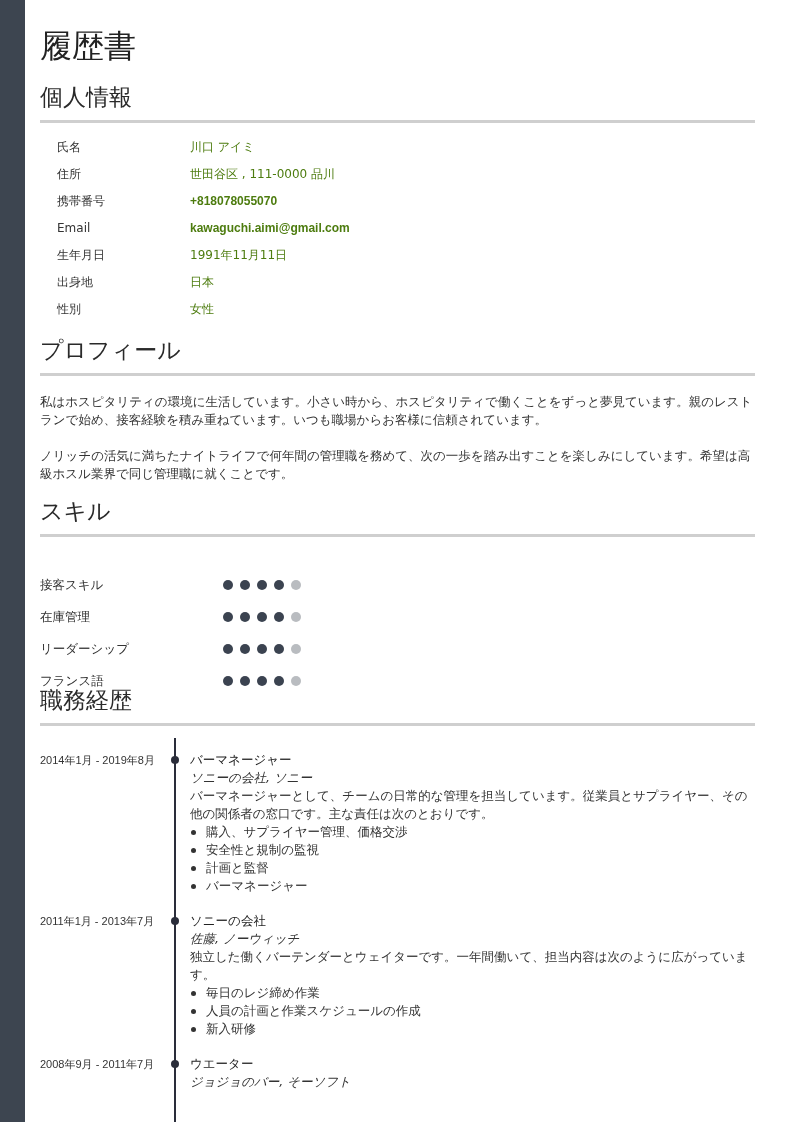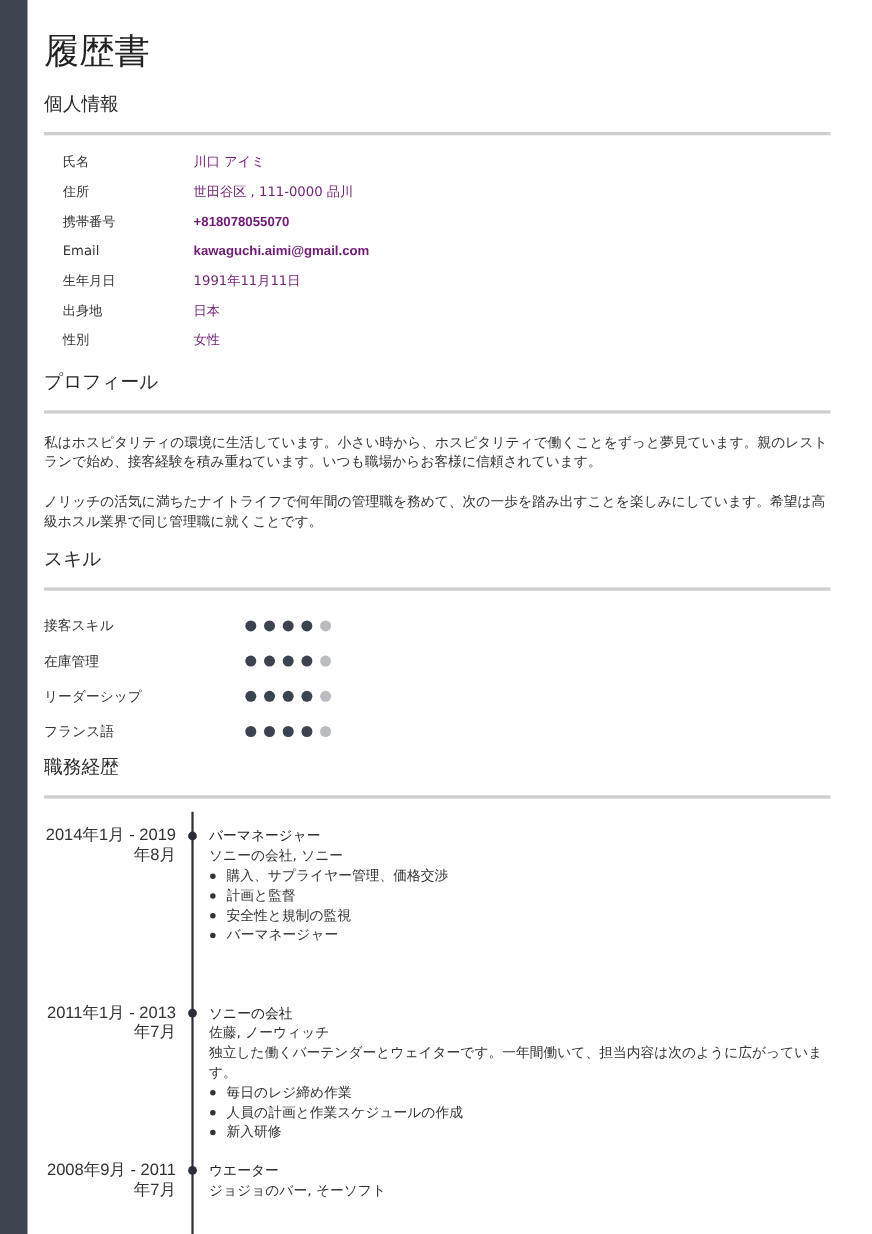--- a/index.html
+++ b/index.html
@@ -11,56 +11,56 @@
   .sidebar {
     position: absolute; left: 0; top: 0; width: 25px; height: 1122px;
     background: #3d4550;
   }
   .page { position: absolute; left: 40px; top: 0; width: 715px; }
   .doc-title {
     position: absolute; left: 0; top: 26px; font-size: 32px; line-height: 40px;
     color: #222; font-weight: normal; margin: 0;
   }
   .section-title {
-    position: absolute; left: 0; font-size: 17px; line-height: 22px;
-    color: #2a2a2a; margin: 0; font-weight: normal; font-family: Liberation Mono, monospace;
+    position: absolute; left: 0; font-size: 23px; line-height: 22px;
+    color: #2a2a2a; margin: 0; font-weight: normal;
   }
   .rule {
     position: absolute; left: 0; width: 715px; height: 3px; background: #cfcfcf;
   }
   .info-row {
     position: absolute; left: 0; width: 715px; height: 22px; font-size: 12px; line-height: 22px;
   }
   .info-label { position: absolute; left: 17px; color: #333; }
-  .info-value { position: absolute; left: 136px; color: #701a75; }
+  .info-value { position: absolute; left: 150px; color: #4d7c0f; }
   .info-value.latin { font-family: "Liberation Sans", sans-serif; font-weight: bold; font-size: 12px; }
   .profile-para {
     position: absolute; left: 0; width: 718px; font-size: 12.5px; line-height: 18px;
     color: #333; margin: 0;
   }
-  .skill-row { position: absolute; left: 0; width: 400px; height: 20px; font-size: 12.5px; line-height: 20px; }
+  .skill-row { position: absolute; left: 0; width: 400px; height: 20px; font-size: 12.5px; line-height: 20px; margin-top: 16px; }
   .skill-name { position: absolute; left: 0; color: #333; }
   .dots { position: absolute; left: 183px; top: 5px; height: 10px; }
   .dot {
     position: absolute; top: 0; width: 10px; height: 10px; border-radius: 50%;
   }
   .timeline-line {
     position: absolute; left: 134px; top: 738px; width: 2px; height: 384px; background: #2a2d3a;
   }
   .job { position: absolute; left: 0; width: 715px; }
   .job-date {
-    position: absolute; left: 0; top: 0; width: 120px; font-size: 15px; line-height: 18px;
-    color: #333; font-family: "Liberation Sans", sans-serif; text-align: right;
+    position: absolute; left: 0; top: 0; width: 120px; font-size: 11px; line-height: 18px;
+    color: #333; font-family: "Liberation Sans", sans-serif;
   }
   .job-dot {
     position: absolute; left: 131px; top: 5px; width: 8px; height: 8px; border-radius: 50%; background: #2a2d3a;
   }
   .job-body { position: absolute; left: 150px; top: 0; width: 568px; font-size: 12.5px; line-height: 18px; color: #333; }
   .job-title { display: block; color: #222; }
-  .job-company { display: block; color: #333; }
+  .job-company { display: block; font-style: italic; color: #333; }
   .job-desc { display: block; }
   .job-bullets { list-style: none; margin: 0; padding: 0; }
   .job-bullets li { position: relative; padding-left: 16px; }
   .job-bullets li::before {
     content: ""; position: absolute; left: 1px; top: 7px; width: 5px; height: 5px; border-radius: 50%; background: #333;
   }
 </style>
 </head>
 <body>
 
@@ -154,24 +154,25 @@
   <div class="rule" style="top:723px"></div>
 
   <div class="timeline-line"></div>
 
   <div class="job" style="top:751px">
     <div class="job-date">2014年1月 - 2019年8月</div>
     <div class="job-dot"></div>
     <div class="job-body">
       <span class="job-title">バーマネージャー</span>
       <span class="job-company">ソニーの会社, ソニー</span>
+      <span class="job-desc">バーマネージャーとして、チームの日常的な管理を担当しています。従業員とサプライヤー、その他の関係者の窓口です。主な責任は次のとおりです。</span>
       <ul class="job-bullets">
         <li>購入、サプライヤー管理、価格交渉</li>
+        <li>安全性と規制の監視</li>
         <li>計画と監督</li>
-        <li>安全性と規制の監視</li>
         <li>バーマネージャー</li>
       </ul>
     </div>
   </div>
 
   <div class="job" style="top:912px">
     <div class="job-date">2011年1月 - 2013年7月</div>
     <div class="job-dot"></div>
     <div class="job-body">
       <span class="job-title">ソニーの会社</span>

